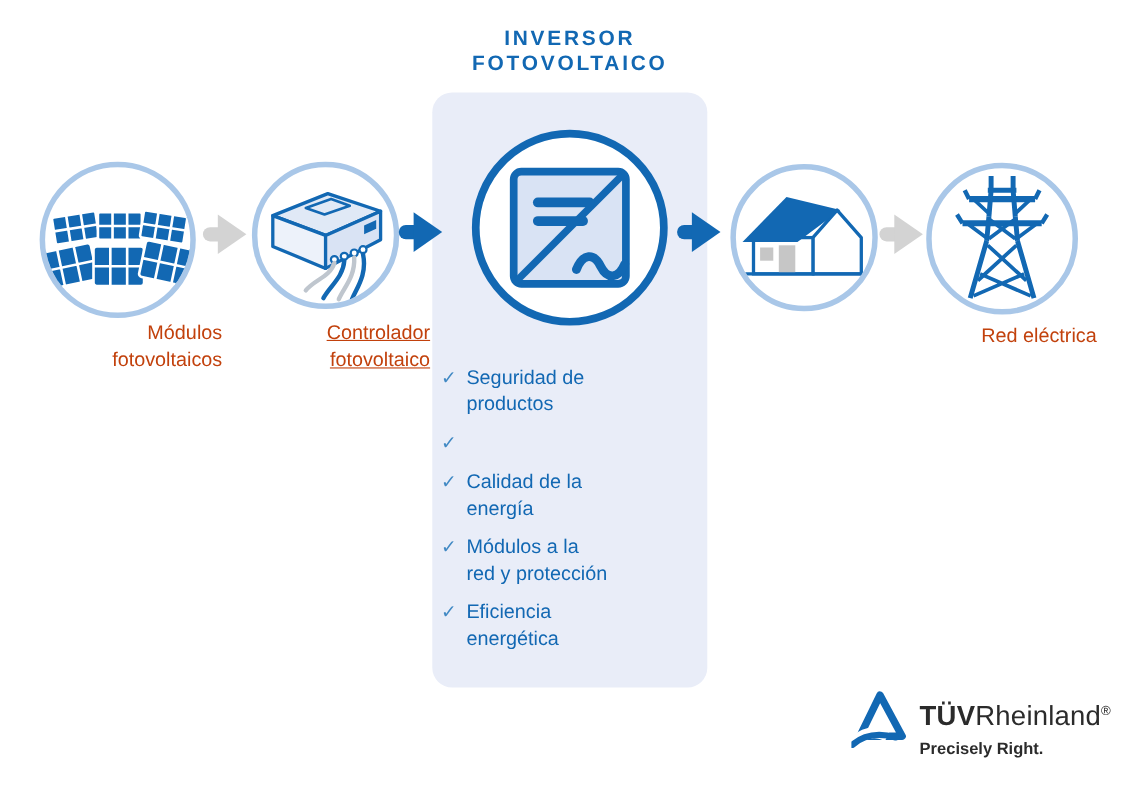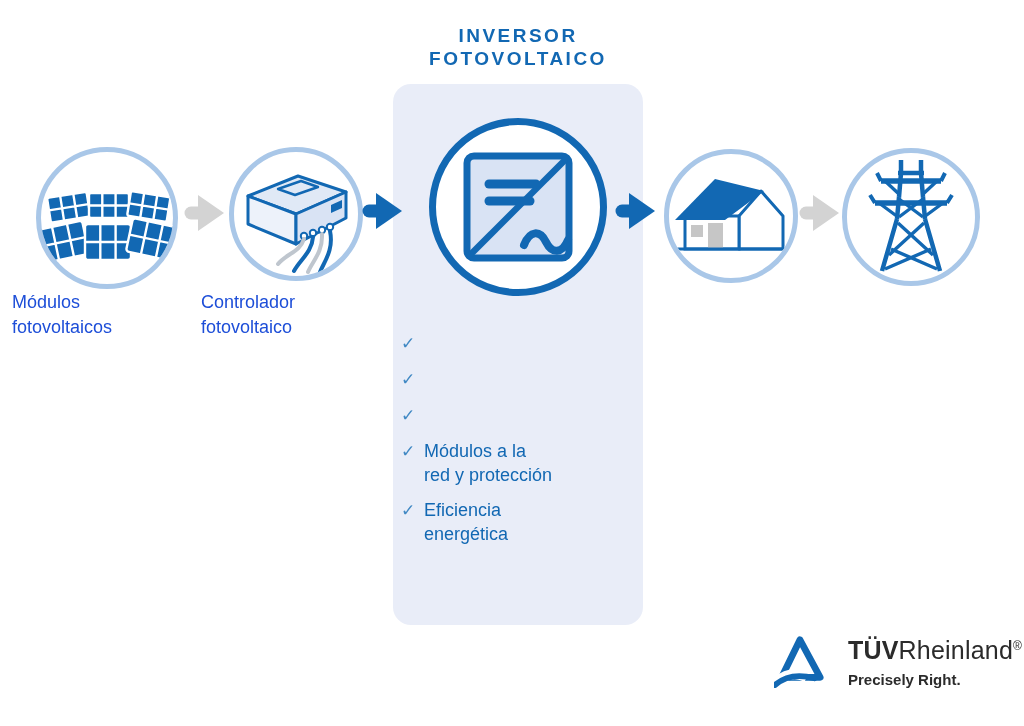--- a/index.html
+++ b/index.html
@@ -30,45 +30,45 @@
     display: flex; align-items: center; justify-content: center;
   }
   .c1 { left: 36px;  top: 147px; width: 142px; height: 142px; }
   .c2 { left: 229px; top: 147px; width: 134px; height: 134px; }
   .c3 { left: 429px; top: 118px; width: 178px; height: 178px; border: 7px solid #1268B3; }
   .c4 { left: 664px; top: 149px; width: 134px; height: 134px; }
   .c5 { left: 842px; top: 148px; width: 138px; height: 138px; }
 
   
   .nlabel {
-    position: absolute; text-align: left; color: #1d4ed8;
+    position: absolute; text-align: right; color: #c2410c;
     font-size: 18px; line-height: 25px;
   }
   .l1 { left: 12px;  top: 290px; width: 190px; }
-  .l2 { left: 201px; top: 290px; width: 190px; }
+  .l2 { left: 201px; top: 290px; width: 190px; text-decoration: underline; }
   .l4 { left: 666px; top: 293px; width: 130px; }
   .l5 { left: 827px; top: 293px; width: 170px; }
 
   
   .arrow { position: absolute; width: 42px; height: 44px; }
   .a1 { left: 184px; top: 191px; }
   .a2 { left: 362px; top: 189px; }
   .a3 { left: 615px; top: 189px; }
   .a4 { left: 799px; top: 191px; }
 
   
   .checklist {
     position: absolute; left: 401px; top: 331px; width: 238px;
     list-style: none; display: flex; flex-direction: column; gap: 11px;
   }
   .checklist li { display: flex; gap: 6px; color: #1268B3; font-size: 18px; line-height: 24px; }
   .check { flex: 0 0 17px; color: #4189C4; font-size: 17px; padding-top: 1px; }
 
   
-  .logo { position: absolute; left: 774px; top: 626px; display: flex; align-items: flex-end; gap: 24px; }
+  .logo { position: absolute; left: 774px; top: 626px; display: flex; align-items: flex-start; gap: 12px; }
   .logo-text { padding-top: 7px; }
   .brand { color: #2B2B2B; font-size: 25px; line-height: 26px; letter-spacing: 0.2px; }
   .brand .bold { font-weight: bold; }
   .brand sup { font-size: 12px; }
   .tagline { color: #2B2B2B; font-weight: bold; font-size: 15px; margin-top: 8px; }
 
   svg { display: block; }
 </style>
 </head>
 <body>
@@ -157,26 +157,30 @@
         <line x1="53" y1="59" x2="100" y2="59"></line>
         <line x1="53" y1="76" x2="94" y2="76"></line>
       </g>
       <path d="M88,120 C94,105 104,105 110,117 C116,129 126,129 132,115" fill="none" stroke="#1268B3" stroke-width="8" stroke-linecap="round"></path>
     </svg>
   </div>
 
   <ul class="checklist">
     <li>
       <span class="check">✓</span>
-    </li>
-    <li>
-      <span class="check">✓</span>
-    </li>
-    <li>
-      <span class="check">✓</span>
+      <span class="pre">Seguridad de
+productos</span>
+    </li>
+    <li>
+      <span class="check">✓</span>
+    </li>
+    <li>
+      <span class="check">✓</span>
+      <span class="pre">Calidad de la
+energía</span>
     </li>
     <li>
       <span class="check">✓</span>
       <span class="pre">Módulos a la
 red y protección</span>
     </li>
     <li>
       <span class="check">✓</span>
       <span class="pre">Eficiencia
 energética</span>
@@ -226,20 +230,21 @@
         <g stroke-width="3.4">
           <path d="M38,28 L53,42 M90,28 L75,42"></path>
           <path d="M32,50 L51,64 M96,50 L77,64"></path>
           <path d="M52,46 L76,64 M76,46 L52,64"></path>
           <path d="M51,70 L86,102 M77,70 L42,102"></path>
           <path d="M44,96 L90,116 M84,96 L38,116"></path>
         </g>
       </g>
     </svg>
   </div>
+  <div class="nlabel l5">Red eléctrica</div>
 
   <div class="logo">
     <svg width="50" height="54" viewBox="0 0 52 56">
       <path d="M27,6 L48,45 L8,45 Z" fill="none" stroke="#1268B3" stroke-width="7" stroke-linejoin="round"></path>
       <path d="M0,52 Q16,36 34,45" fill="none" stroke="#ffffff" stroke-width="10"></path>
       <path d="M1,53 Q17,39 42,46" fill="none" stroke="#1268B3" stroke-width="6" stroke-linecap="round"></path>
     </svg>
     <div class="logo-text">
       <div class="brand"><span class="bold">TÜV</span><span>Rheinland</span><sup>®</sup></div>
       <div class="tagline">Precisely Right.</div>

